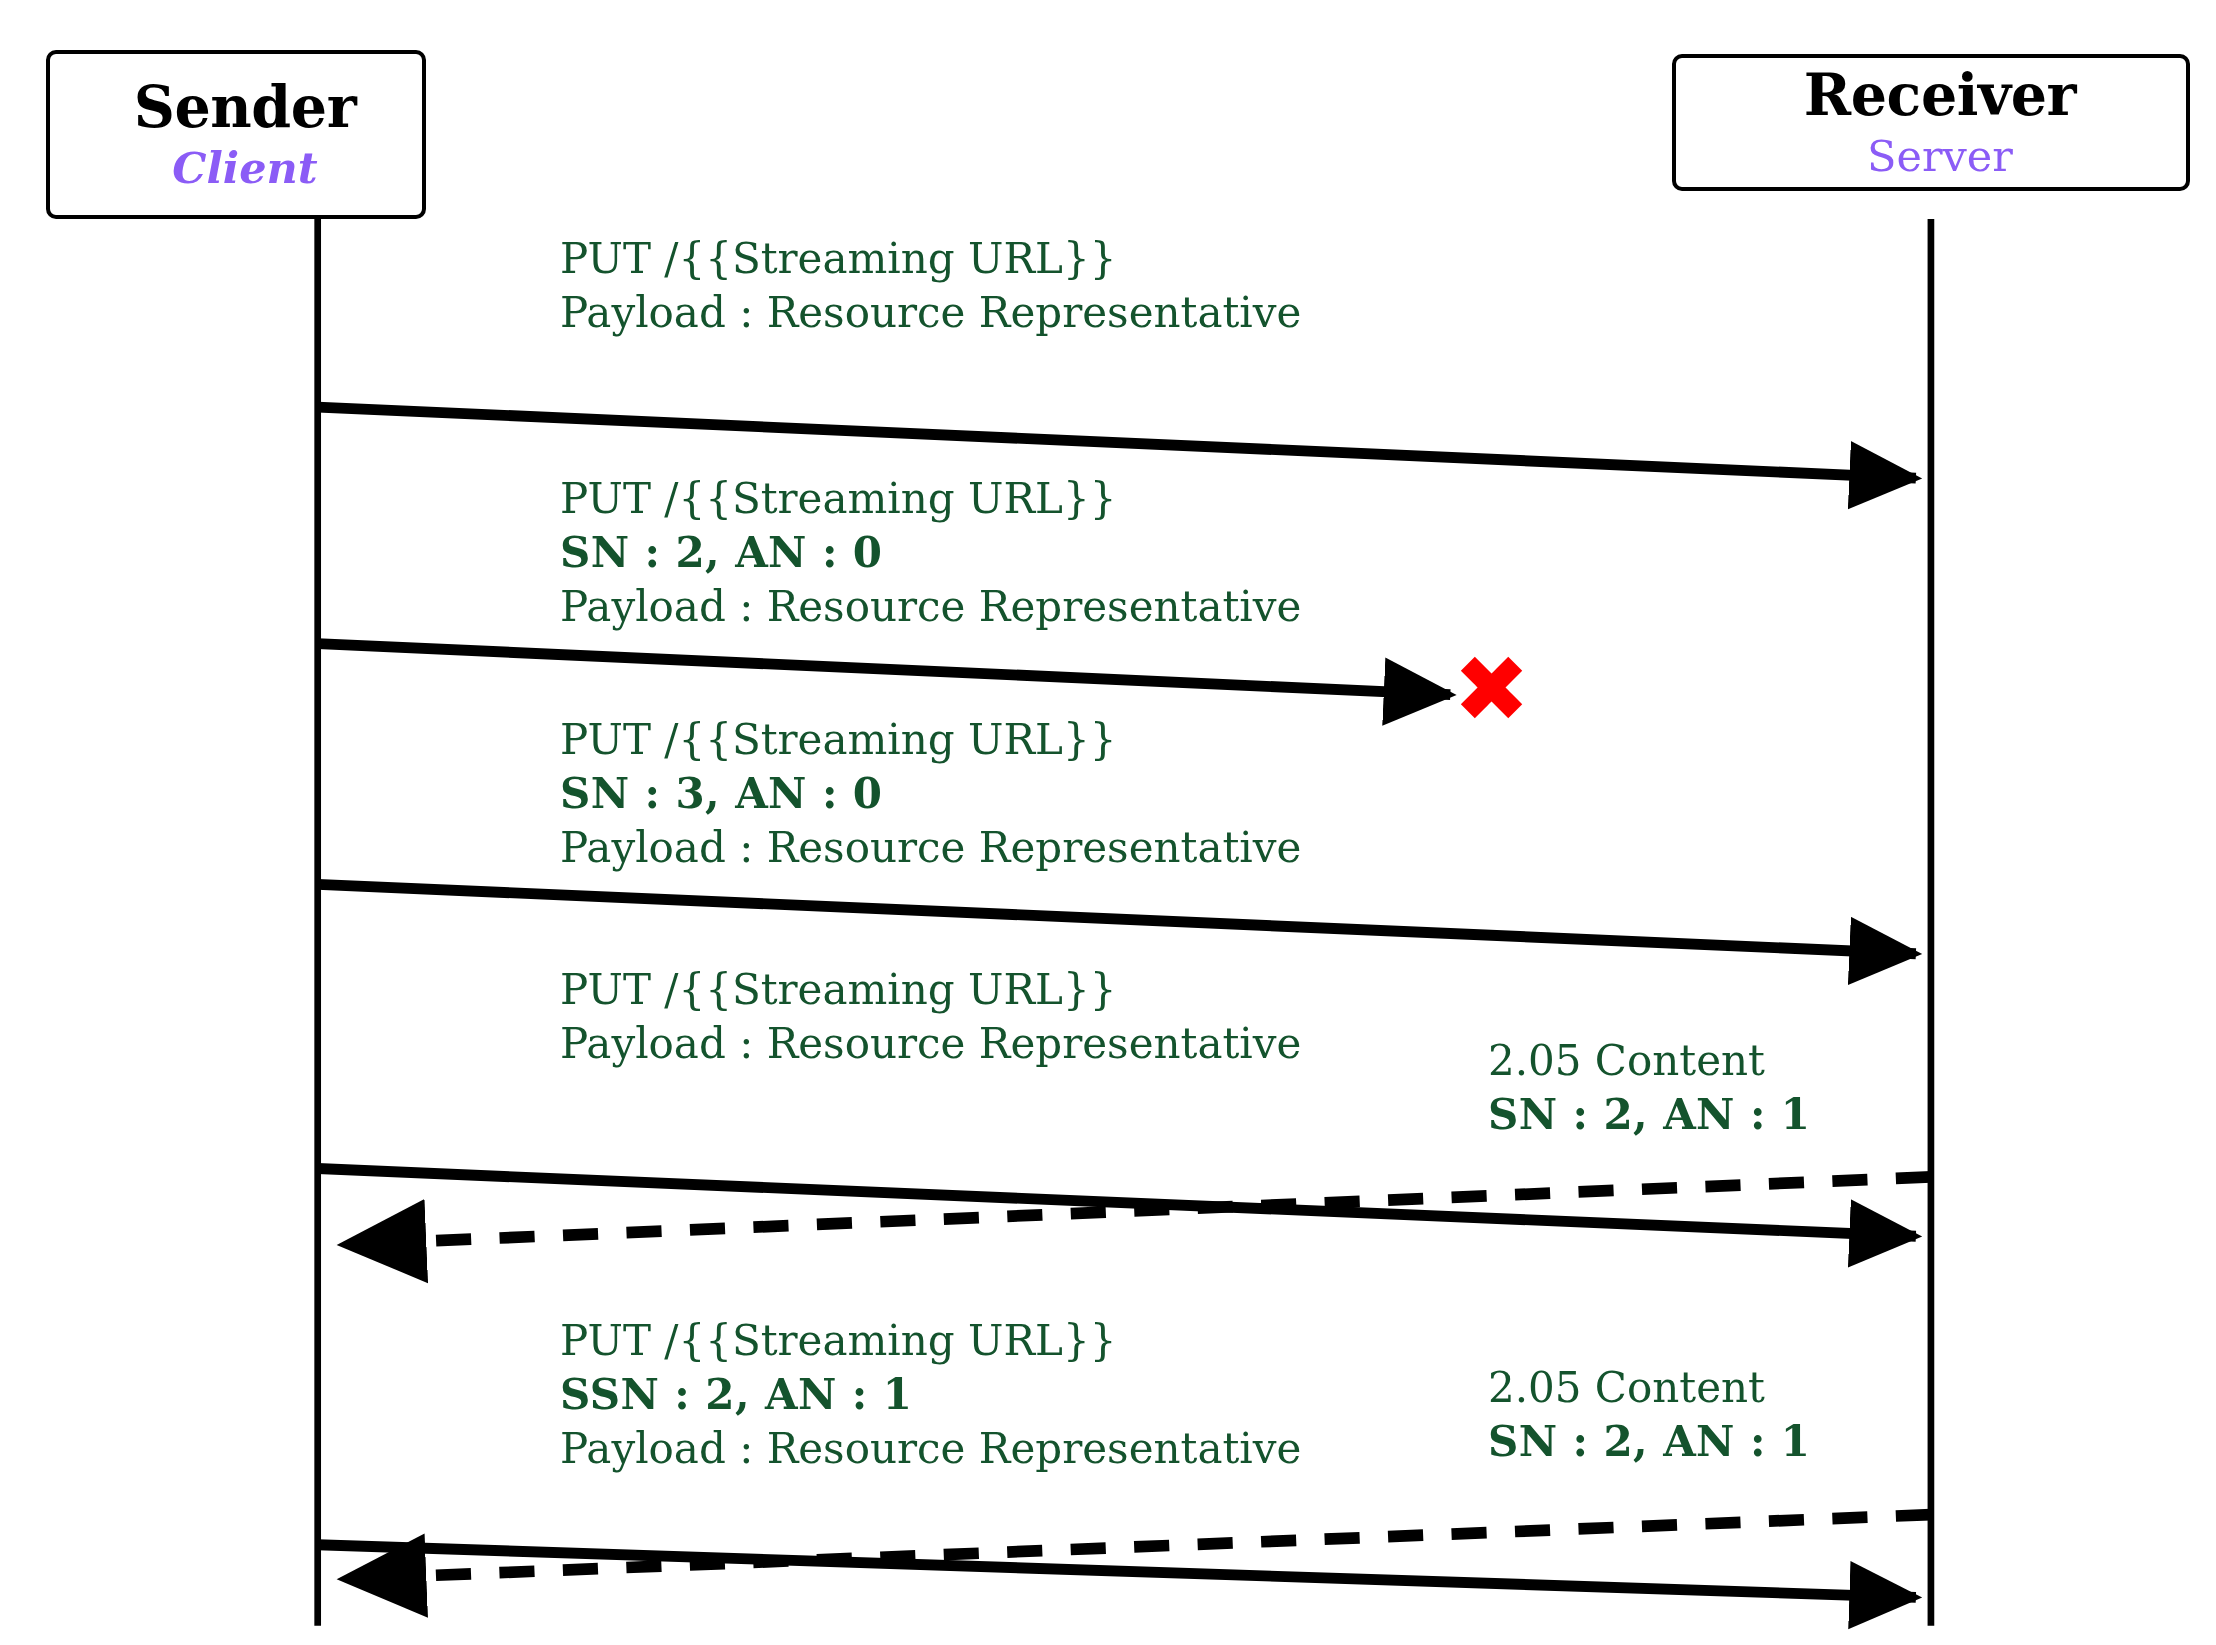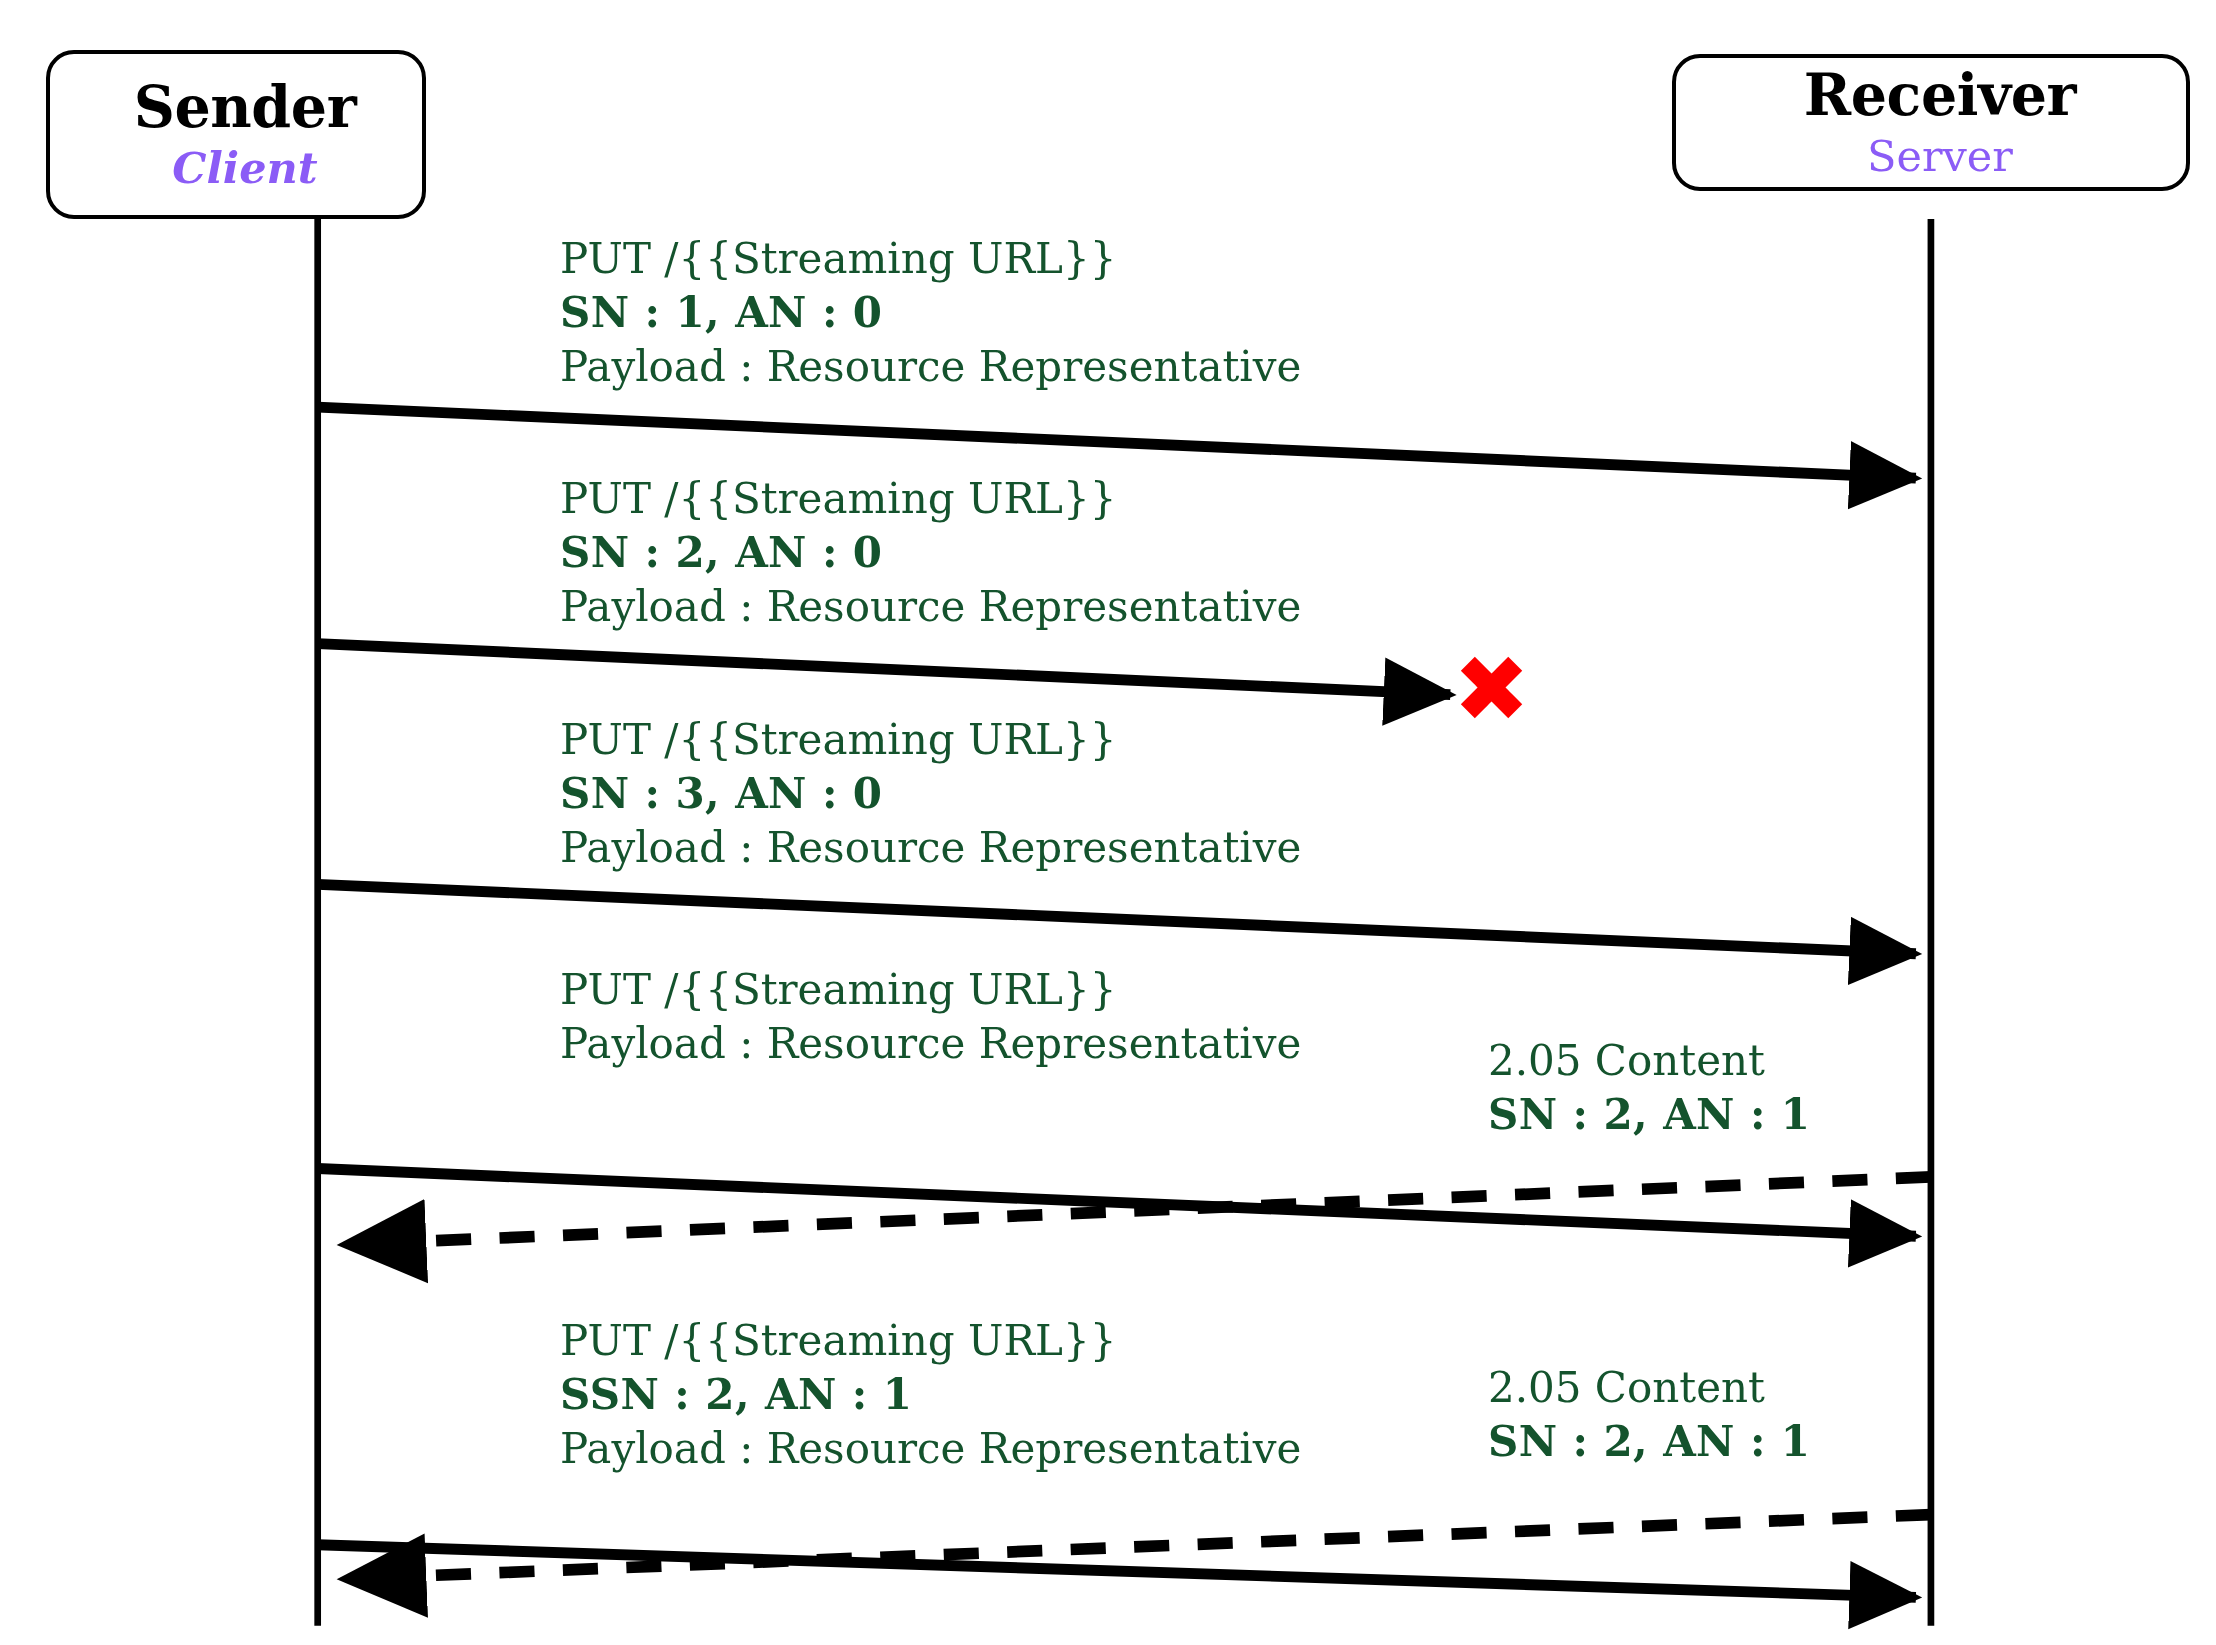--- a/index.html
+++ b/index.html
@@ -4,21 +4,21 @@
 <title>Sequence Diagram</title>
 <style>
   html,body{margin:0;padding:0;background:#ffffff;}
   body{font-family:"DejaVu Serif", serif;}
   #stage{position:relative;width:2216px;height:1645px;background:#ffffff;overflow:hidden;}
   #svgroot{position:absolute;left:0;top:0;width:2216px;height:1645px;}
 
   .actor-box{
     position:absolute;
     border:4.2px solid #000;
-    border-radius:28px;
+    border-radius:10px;
     background:#fff;
     box-sizing:border-box;
     display:flex;
     flex-direction:column;
     align-items:center;
     justify-content:center;
     padding-left:18px;
   }
   .actor-title{
     font-family:"DejaVu Serif", serif;
@@ -94,21 +94,20 @@
 
     <line x1="2310" y1="1408" x2="412" y2="1489" stroke="#000" stroke-width="14" stroke-dasharray="42 34" marker-end="url(#ah-right-d)"></line>
 
     <line x1="380" y1="1848" x2="2292" y2="1911" stroke="#000" stroke-width="13" marker-end="url(#ah-right)"></line>
 
     <line x1="2310" y1="1812" x2="412" y2="1889" stroke="#000" stroke-width="14" stroke-dasharray="42 34" marker-end="url(#ah-right-d)"></line>
   </svg>
 
   <div class="msg-label" style="left:560px;top:232px;">
     <div class="l-reg">PUT /{{Streaming URL}}</div>
-    <div class="l-bold">SN : 1, AN : 0</div>
     <div class="l-reg">Payload : Resource Representative</div>
   </div>
 
   <div class="msg-label" style="left:560px;top:472px;">
     <div class="l-reg">PUT /{{Streaming URL}}</div>
     <div class="l-bold">SN : 2, AN : 0</div>
     <div class="l-reg">Payload : Resource Representative</div>
   </div>
 
   <div class="xmark" style="left:1453px;top:644px;">✖</div>

